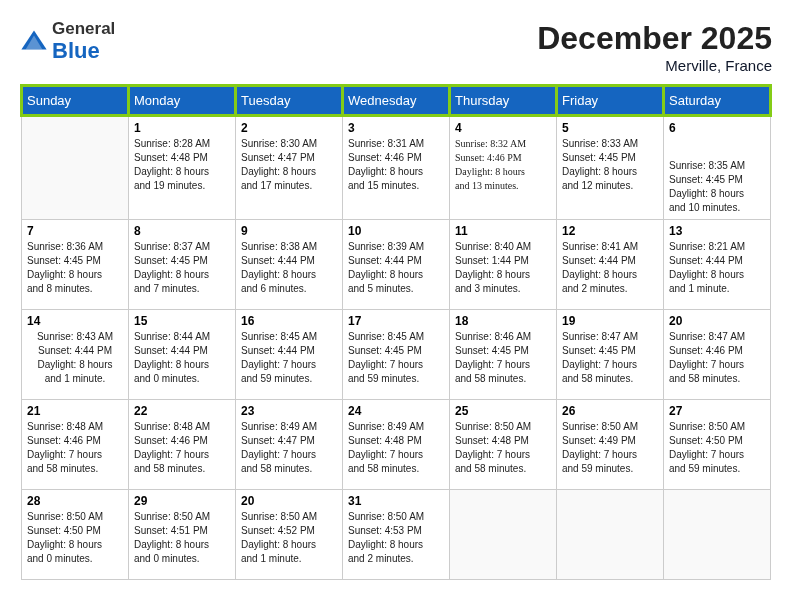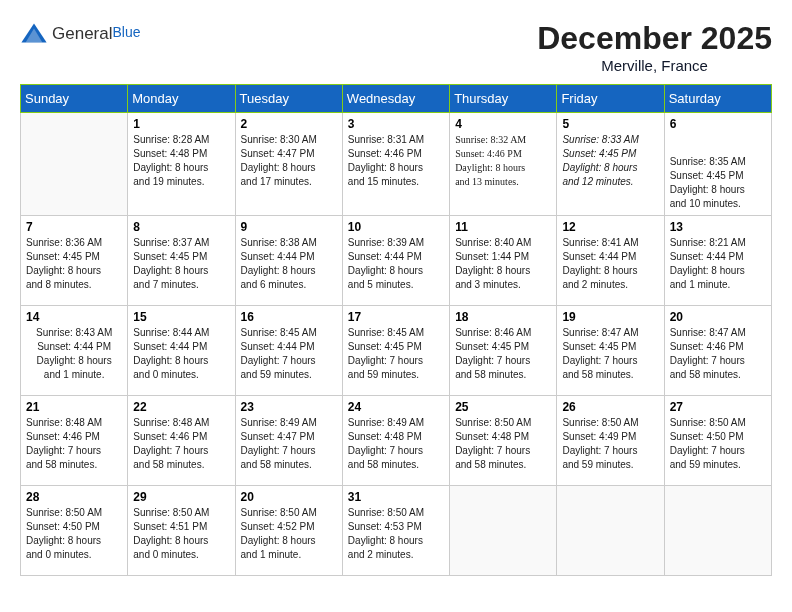--- a/index.html
+++ b/index.html
@@ -15,35 +15,35 @@
       justify-content: space-between;
       align-items: flex-start;
       margin-bottom: 10px;
     }
     .logo {
       display: flex;
       align-items: center;
     }
     .logo-text {
       display: flex;
-      flex-direction: row;
+      flex-direction: column;
       font-size: 18px;
-      font-weight: normal;
+      font-weight: bold;
       color: #1a1a1a;
       line-height: 1.1;
     }
     .logo-general { color: #333; font-size: 17px; }
-    .logo-blue { color: #1565c0; font-size: 14px; }
+    .logo-blue { color: #1565c0; font-size: 22px; }
     .logo-icon {
       width: 28px;
       height: 28px;
       margin-right: 4px;
     }
     .title-block {
-      text-align: center;
+      text-align: right;
     }
     .month-title {
       font-size: 32px;
       font-weight: bold;
       color: #222;
     }
     .location {
       font-size: 15px;
       color: #0f172a;
     }
@@ -52,21 +52,21 @@
       border-collapse: collapse;
       font-size: 11px;
     }
     thead tr th {
       background-color: #1565c0;
       color: #fff;
       padding: 6px 4px;
       text-align: left;
       font-size: 13px;
       font-weight: normal;
-      border: 1px solid #84cc16;
+      border: 3px solid #84cc16;
     }
     tbody tr td {
       border: 1px solid #ccc;
       vertical-align: top;
       padding: 4px 5px;
       width: calc(100% / 7);
       min-height: 80px;
       height: 90px;
     }
     tbody tr td.empty {
@@ -142,21 +142,21 @@
         </td>
         <td>
           <span class="day-num">4</span>
           <div class="day-info" style="white-space: pre-line; font-family: Liberation Serif, serif;">Sunrise: 8:32 AM
 Sunset: 4:46 PM
 Daylight: 8 hours
 and 13 minutes.</div>
         </td>
         <td>
           <span class="day-num">5</span>
-          <div class="day-info" style="white-space: pre-line; font-style: italic;">Sunrise: 8:33 AM
+          <div class="day-info" style="white-space: pre-line;">Sunrise: 8:33 AM
 Sunset: 4:45 PM
 Daylight: 8 hours
 and 12 minutes.</div>
         </td>
         <td>
           <span class="day-num">6</span>
           <div class="day-info" style="white-space: pre-line; margin-top: 24px;">Sunrise: 8:35 AM
 Sunset: 4:45 PM
 Daylight: 8 hours
 and 10 minutes.</div>

